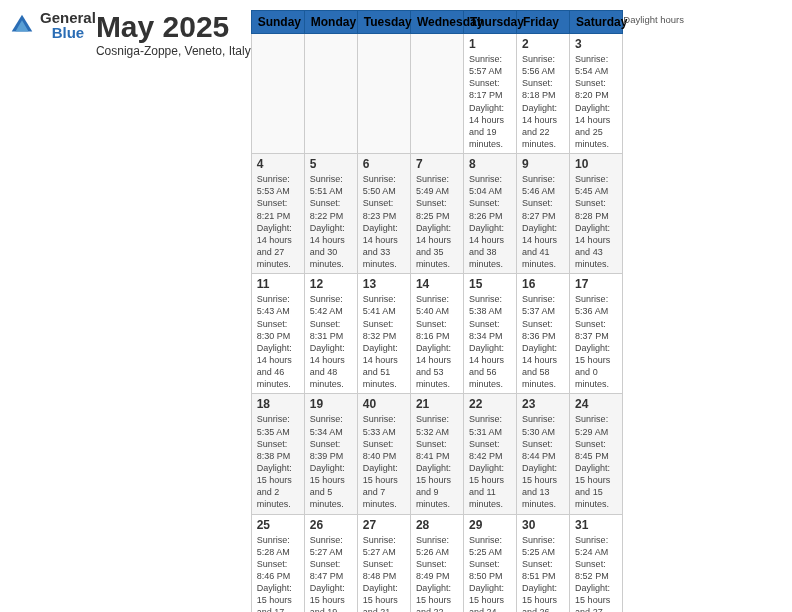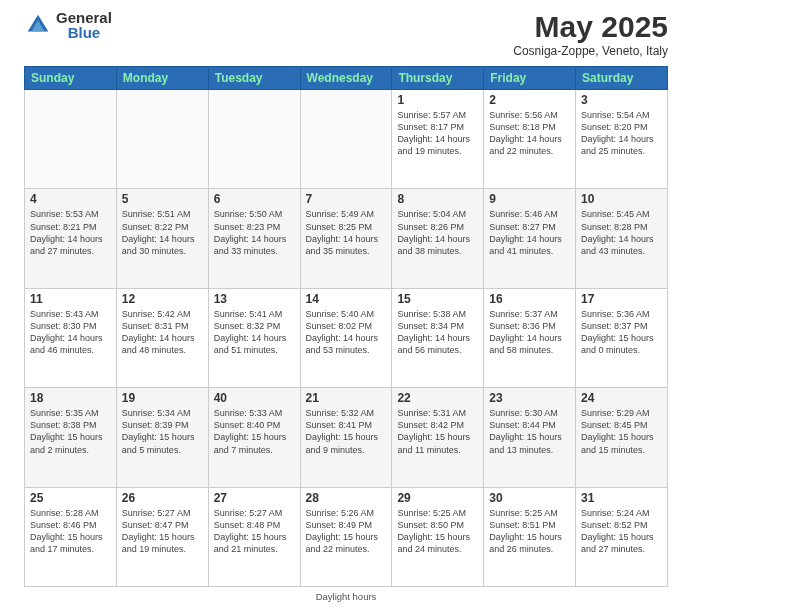--- a/index.html
+++ b/index.html
@@ -6,23 +6,23 @@
     body {
       width: 792px;
       height: 612px;
       font-family: Arial, sans-serif;
       background: #fff;
       overflow: hidden;
     }
     .page {
       width: 692px;
       height: 612px;
-      padding: 10px 24px;
+      padding: 10px 8px;
       display: flex;
-      flex-direction: column;
+      flex-direction: row;
     }
     .header {
       display: flex;
       justify-content: space-between;
       align-items: flex-start;
       margin-bottom: 8px;
     }
     .logo {
       display: flex;
       align-items: center;
@@ -42,41 +42,40 @@
       font-size: 15px;
       font-weight: bold;
       color: #2a6db5;
       text-align: center;
     }
     .logo-icon {
       width: 28px;
       height: 28px;
     }
     .title-block {
-      text-align: right;
     }
     .month-title {
       font-size: 30px;
       font-weight: bold;
       color: #333;
     }
     .subtitle {
       font-size: 12px;
       color: #333;
     }
     .calendar {
       flex: 1;
       border: 1px solid #ccc;
       border-collapse: collapse;
       width: 100%;
       table-layout: fixed;
     }
     .calendar th {
       background-color: #2a6db5;
-      color: #86efac;
+      color: #000000;
       text-align: left;
       padding: 4px 6px;
       font-size: 12px;
       border: 1px solid #1a5a9a;
     }
     .calendar td {
       border: 1px solid #ccc;
       vertical-align: top;
       padding: 3px 5px;
       font-size: 9.5px;
@@ -240,21 +239,21 @@
           <td>
             <div class="cell-date">13</div>
             <div class="cell-info">Sunrise: 5:41 AM
 Sunset: 8:32 PM
 Daylight: 14 hours
 and 51 minutes.</div>
           </td>
           <td>
             <div class="cell-date">14</div>
             <div class="cell-info">Sunrise: 5:40 AM
-Sunset: 8:02 PM
+Sunset: 8:16 PM
 Daylight: 14 hours
 and 53 minutes.</div>
           </td>
           <td>
             <div class="cell-date">15</div>
             <div class="cell-info">Sunrise: 5:38 AM
 Sunset: 8:34 PM
 Daylight: 14 hours
 and 56 minutes.</div>
           </td>

